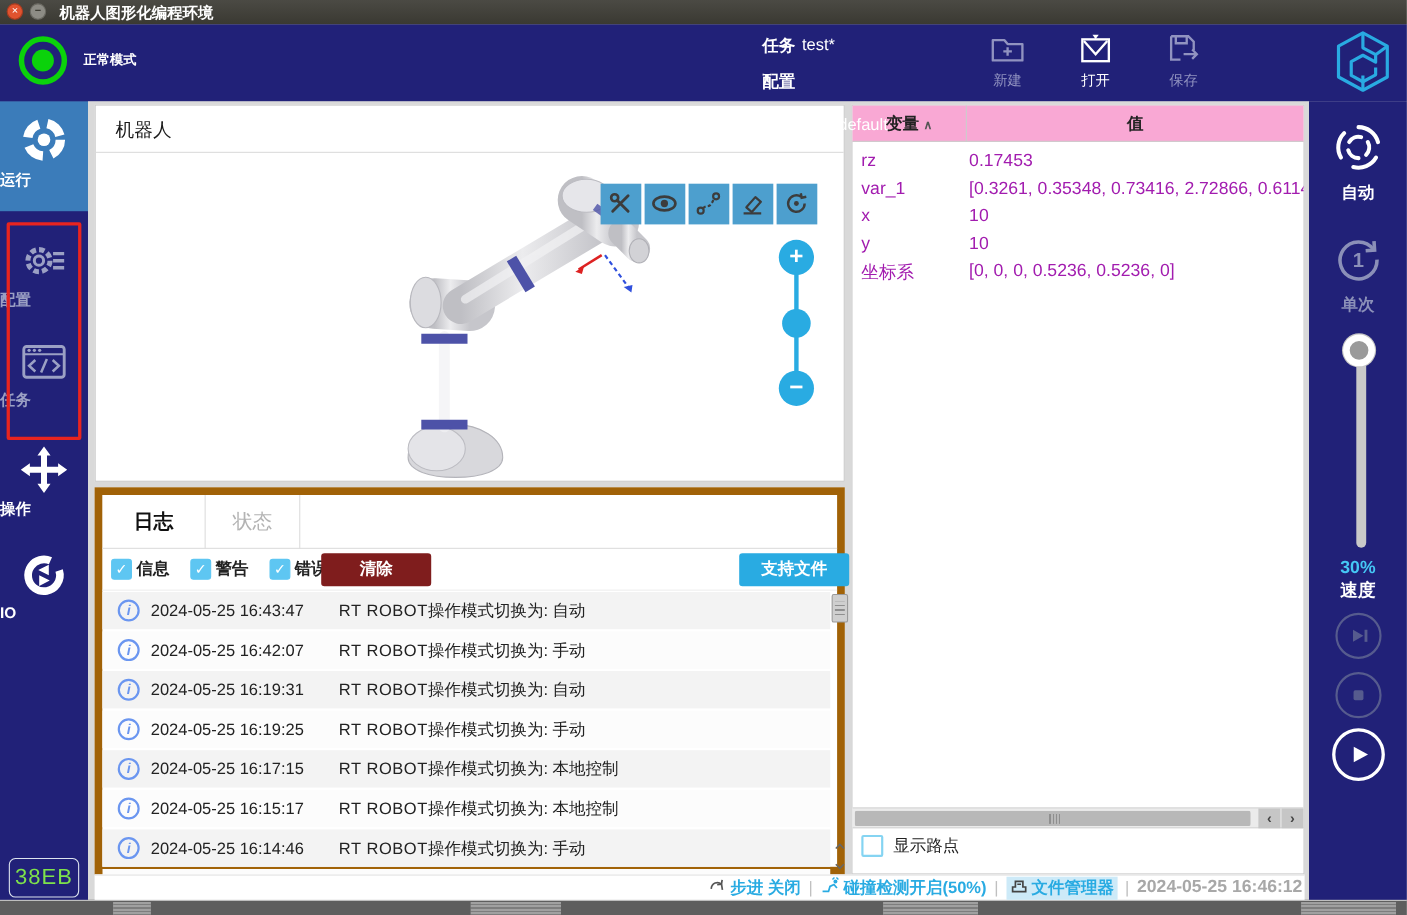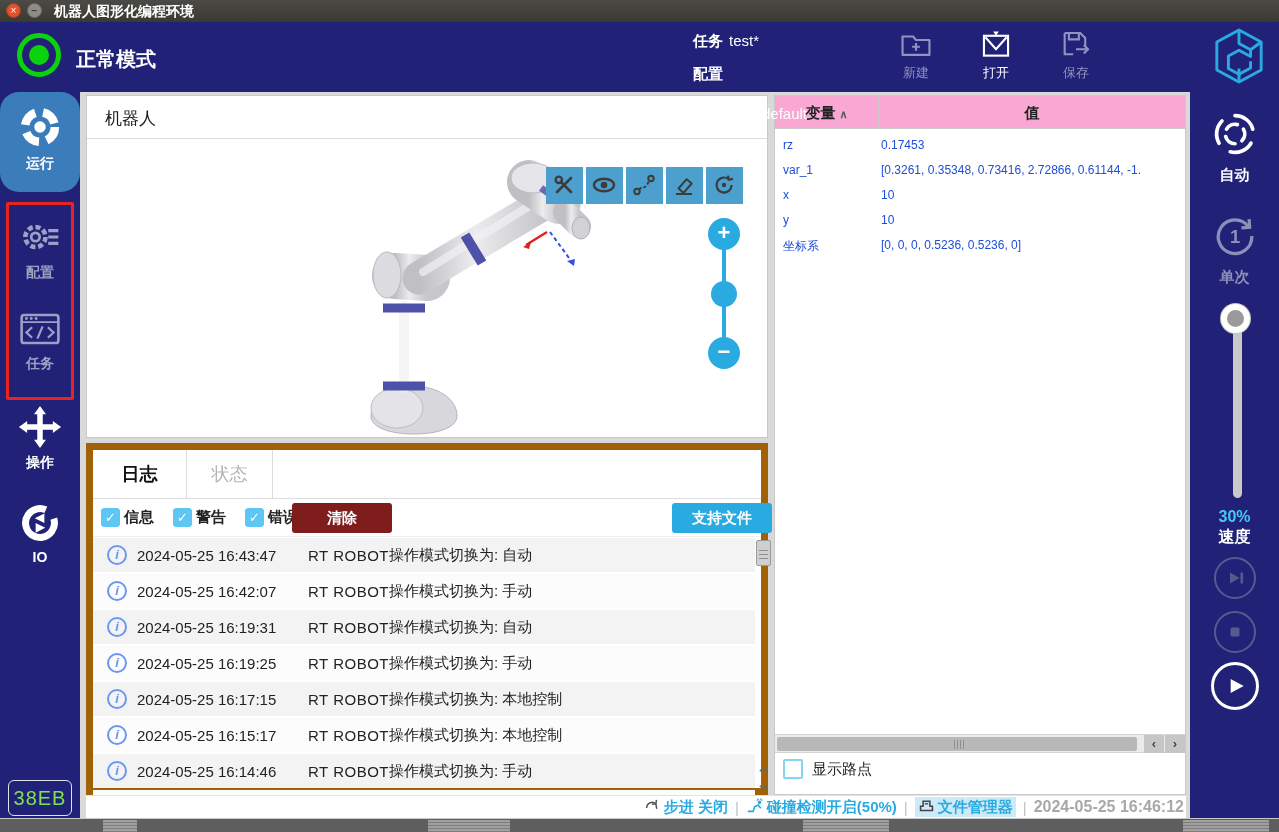--- a/index.html
+++ b/index.html
@@ -13,33 +13,33 @@
     font-size:10px; line-height:14px; text-align:center; color:#fff; }
   .tb-close { left:6px; background:#e0532f; border:1px solid #a93c20; }
   .tb-min  { left:27px; background:#8d8c85; border:1px solid #6b6a63; color:#3a3932; font-weight:bold; }
   .tb-title { position:absolute; left:54px; top:0; line-height:22px; color:#fff;
     font-size:14px; font-weight:bold; }
 
   
   .header { position:absolute; left:0; top:22px; width:1279px; height:70px; background:#212178; z-index:9; }
   .mode-ring { position:absolute; left:17px; top:11px; width:44px; height:44px; border:5px solid #0bd20b; border-radius:50%; }
   .mode-ring::after { content:""; position:absolute; left:7px; top:7px; width:20px; height:20px; border-radius:50%; background:#0bd20b; }
-  .mode-label { position:absolute; left:76px; top:24px; color:#fff; font-size:20px; font-weight:bold; }
+  .mode-label { position:absolute; left:76px; top:24px; color:#fff; font-size:12px; font-weight:bold; }
   .kv-label { position:absolute; color:#fff; font-size:15px; font-weight:bold; }
   .kv-value { position:absolute; color:#fff; font-size:15px; }
   .hbtn { position:absolute; top:6px; width:64px; text-align:center; cursor:pointer; }
   .hbtn svg { width:34px; height:34px; display:block; margin:0 auto; }
   .hbtn .hbtn-label { font-size:13px; margin-top:2px; }
   .hbtn-dim { color:#9193c0; }
   .hbtn-lit { color:#ffffff; }
   .logo { position:absolute; left:1212px; top:4px; width:54px; height:60px; }
 
   
   .lsidebar { position:absolute; left:0; top:92px; width:80px; height:726px; background:#212178; z-index:5; }
-  .side-item { position:absolute; left:0; width:80px; text-align:center; cursor:pointer;border-radius:19px; }
+  .side-item { position:absolute; left:0; width:80px; cursor:pointer; }
   .side-item svg { display:block; margin:0 auto 5px auto; }
   .side-label { font-size:14px; font-weight:bold; }
   .item-run { top:0; height:100px; background:#3b7cba; color:#fff; padding-top:12px; }
   .item-config { top:123px; color:#9ba0c4; }
   .item-task { top:216px; color:#9ba0c4; }
   .item-operate { top:313px; color:#fff; }
   .item-io { top:410px; color:#fff; }
   .annotation-rect { position:absolute; left:6px; top:110px; width:68px; height:198px;
     border:3px solid #e8241f; border-radius:2px; pointer-events:none; }
   .device-badge { position:absolute; left:8px; top:688px; width:64px; height:36px;
@@ -106,21 +106,21 @@
   
   .var-panel { position:absolute; left:774px; top:95px; width:412px; height:700px;
     background:#fff; border:1px solid #c9c9c9; }
   .var-header { position:absolute; left:0; top:0; width:100%; height:33px; background:#f9a8d4;
     border-bottom:1px solid #ccc; font-size:15px; font-weight:bold; color:#222; }
   .vh-col1 { position:absolute; left:0; top:0; width:104px; height:33px; line-height:33px;
     text-align:center; border-right:1px solid #ccc; cursor:pointer; }
   .vh-caret { font-size:11px; color:#555; margin-left:4px; }
   .vh-col2 { position:absolute; left:104px; top:0; right:0; height:33px; line-height:33px; text-align:center; }
   .var-rows { position:absolute; left:0; top:40px; width:100%; }
-  .var-row { position:relative; height:25px; font-size:12px; color:#1d4ed8; }
+  .var-row { position:relative; height:25px; font-size:16px; color:#a21caf; }
   .var-name { position:absolute; left:8px; top:2px; }
   .var-value { position:absolute; left:106px; top:2px; right:0; white-space:nowrap; overflow:hidden; }
   .h-scroll { position:absolute; left:0; top:638px; width:100%; height:19px; background:#ebebeb;
     border-top:1px solid #d5d5d5; border-bottom:1px solid #d5d5d5; }
   .h-thumb { position:absolute; left:2px; top:2px; width:360px; height:14px; background:#b8b8b8; border-radius:2px;
     cursor:pointer; background-image:repeating-linear-gradient(90deg,#b8b8b8 0 2px,#8f8f8f 2px 3px);
     background-size:14px 9px; background-position:175px 3px; background-repeat:no-repeat; }
   .h-btn { position:absolute; top:0; width:20px; height:18px; background:#c6c6c6; color:#444;
     font-size:13px; font-weight:bold; text-align:center; line-height:17px; cursor:pointer; }
   .hb-left { left:369px; } .hb-right { left:390px; }

